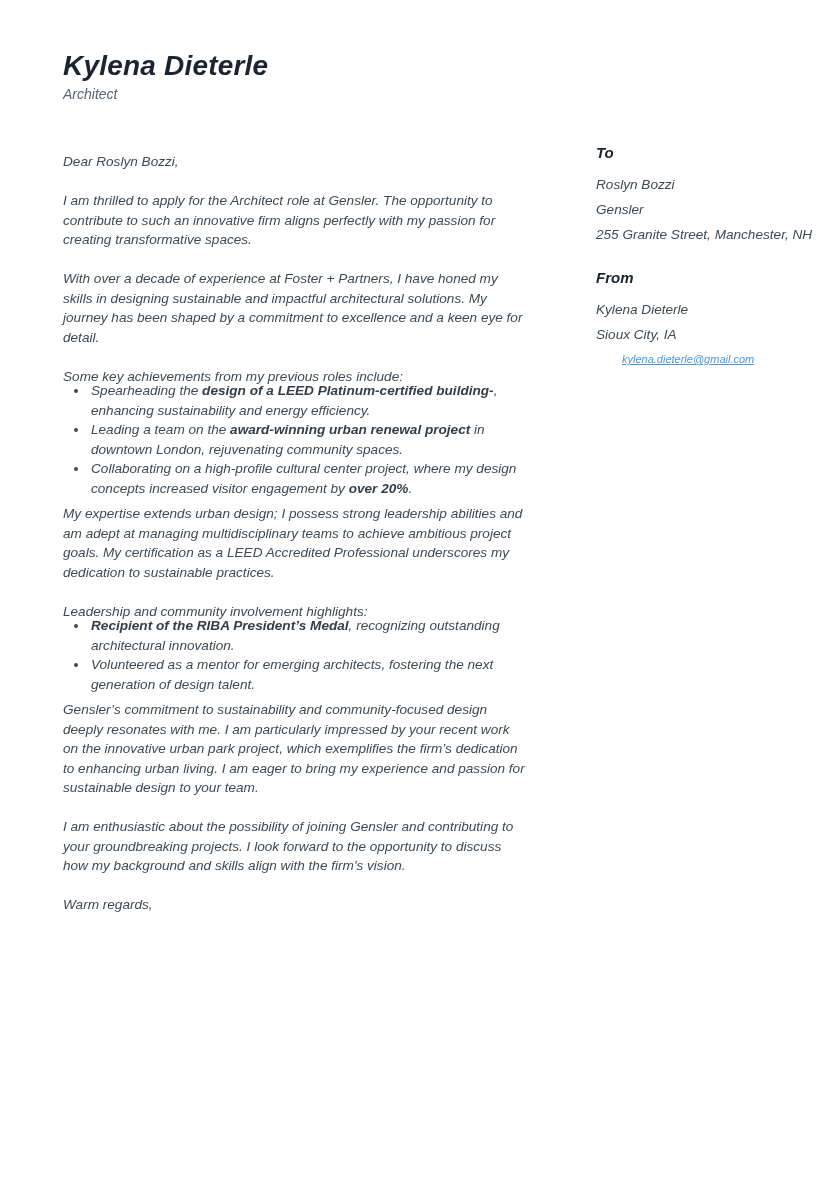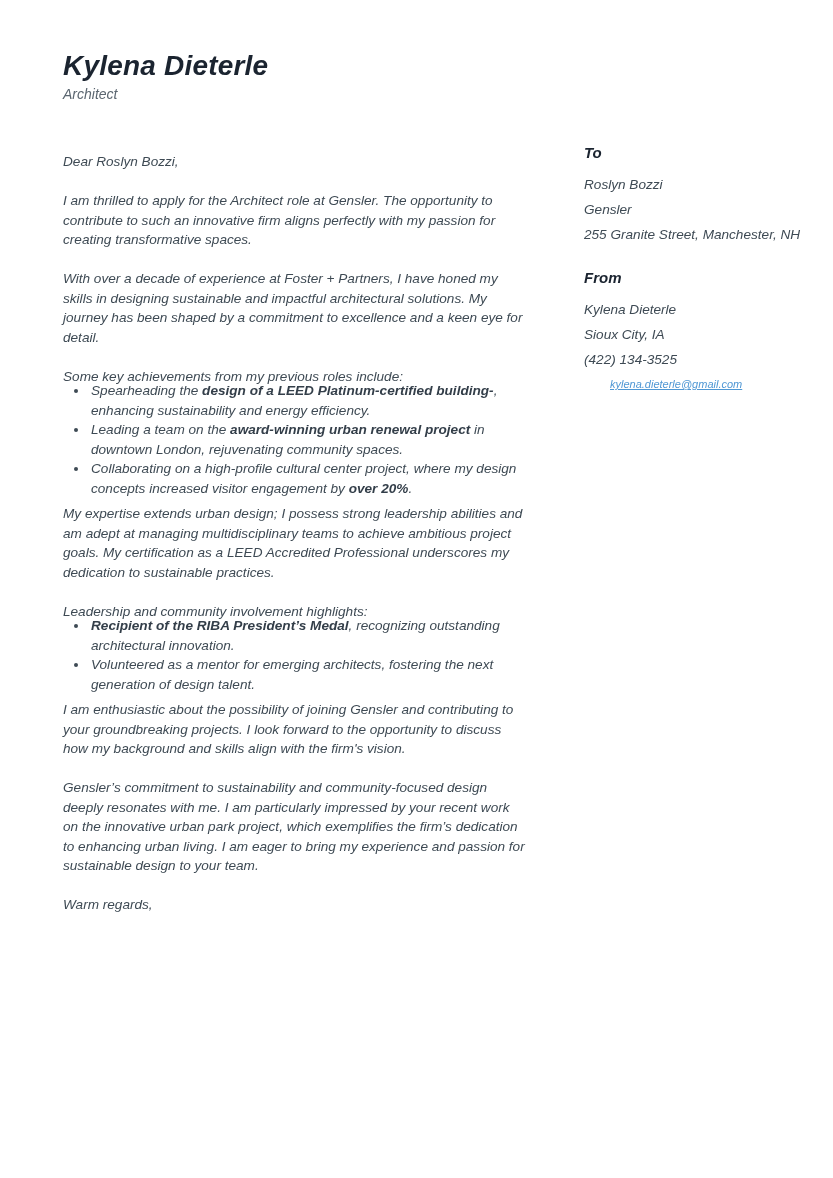--- a/index.html
+++ b/index.html
@@ -50,21 +50,21 @@
   .letter strong{font-weight:700;color:#333e49;text-align:right;}
   .letter ul{
     margin:-12px 0 6px 0;
     padding-left:26px;
     list-style:disc;
   }
   .letter li{padding-left:2px;}
   
   .sidebar{
     position:absolute;
-    left:584px;top:143px;
+    left:596px;top:143px;
     width:230px;
   }
   .section-heading{
     margin:0 0 9px 0;
     font-size:15px;
     line-height:20px;
     font-weight:700;
     color:var(--heading-color);
   }
   .contact-line{
@@ -103,38 +103,37 @@
         <li><span>Spearheading the </span><strong>design of a LEED Platinum-certified building-</strong><span>, enhancing sustainability and energy efficiency.</span></li>
         <li><span>Leading a team on the </span><strong>award-winning urban renewal project</strong><span> in downtown London, rejuvenating community spaces.</span></li>
         <li><span>Collaborating on a high-profile cultural center project, where my design concepts increased visitor engagement by </span><strong>over 20%</strong><span>.</span></li>
       </ul>
       <p><span>My expertise extends urban design; I possess strong leadership abilities and am adept at managing multidisciplinary teams to achieve ambitious project goals. My certification as a LEED Accredited Professional underscores my dedication to sustainable practices.</span></p>
       <p class="tight"><span>Leadership and community involvement highlights:</span></p>
       <ul>
         <li><strong>Recipient of the RIBA President’s Medal</strong><span>, recognizing outstanding architectural innovation.</span></li>
         <li><span>Volunteered as a mentor for emerging architects, fostering the next generation of design talent.</span></li>
       </ul>
+      <p><span>Gensler’s commitment to sustainability and community-focused design deeply resonates with me. I am particularly impressed by your recent work on the innovative urban park project, which exemplifies the firm’s dedication to enhancing urban living. I am eager to bring my experience and passion for sustainable design to your team.</span></p>
       <p><span>I am enthusiastic about the possibility of joining Gensler and contributing to your groundbreaking projects. I look forward to the opportunity to discuss how my background and skills align with the firm's vision.</span></p>
-      <p><span>Gensler’s commitment to sustainability and community-focused design deeply resonates with me. I am particularly impressed by your recent work on the innovative urban park project, which exemplifies the firm’s dedication to enhancing urban living. I am eager to bring my experience and passion for sustainable design to your team.</span></p>
       <p><span>Warm regards,</span></p>
     </main>
 
   <aside class="sidebar">
     <section>
       <h2 class="section-heading">To</h2>
       <div>
           <div class="contact-line">Roslyn Bozzi</div>
           <div class="contact-line">Gensler</div>
           <div class="contact-line">255 Granite Street, Manchester, NH</div>
         </div>
     </section>
     <section class="from-section">
       <h2 class="section-heading">From</h2>
       <div>
           <div class="contact-line">Kylena Dieterle</div>
           <div class="contact-line">Sioux City, IA</div>
-          <div class="contact-line">(422) 134-3525</div>
         </div>
       <a class="email-link" href="#">kylena.dieterle@gmail.com</a>
     </section>
   </aside>
 
 </div>
 
 </body></html>

